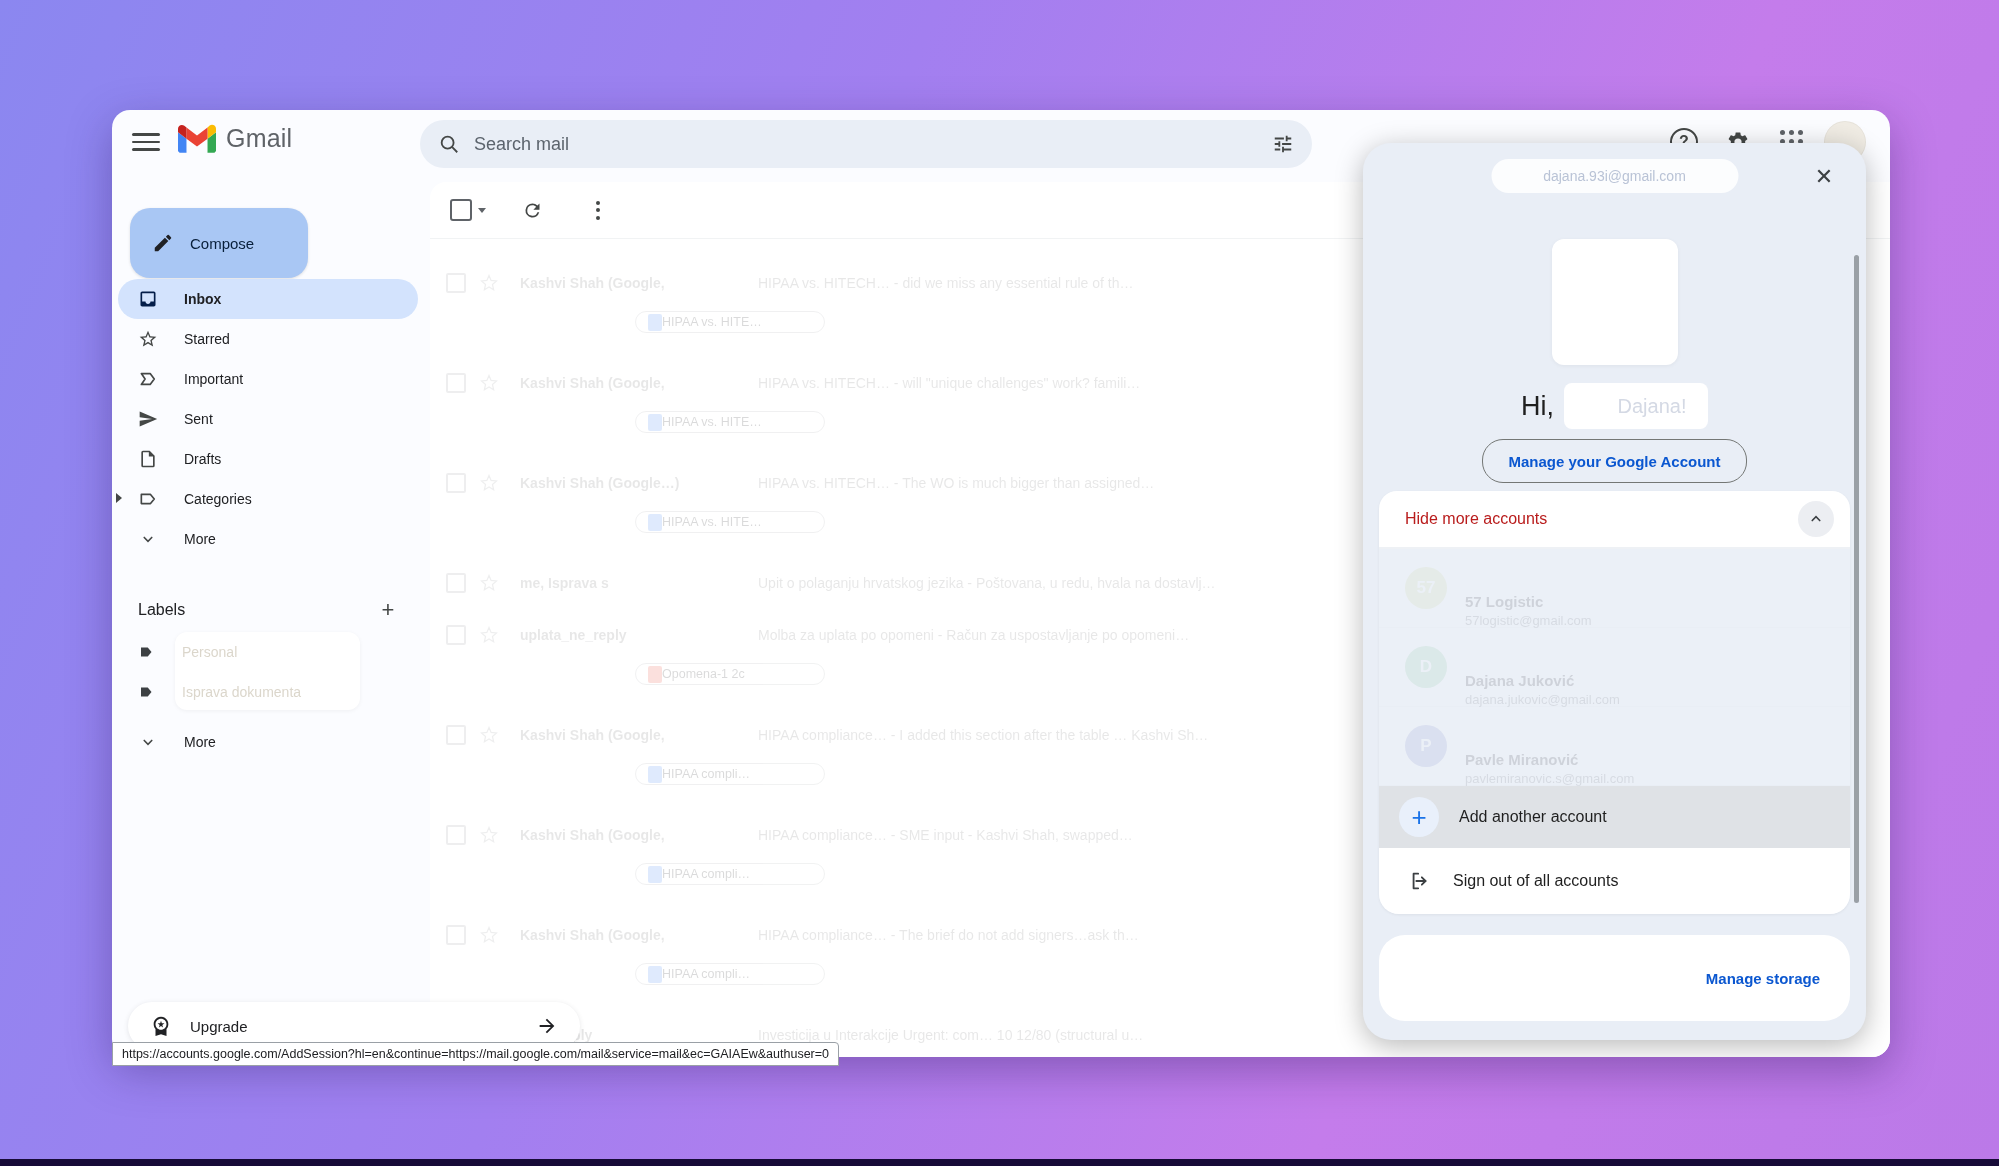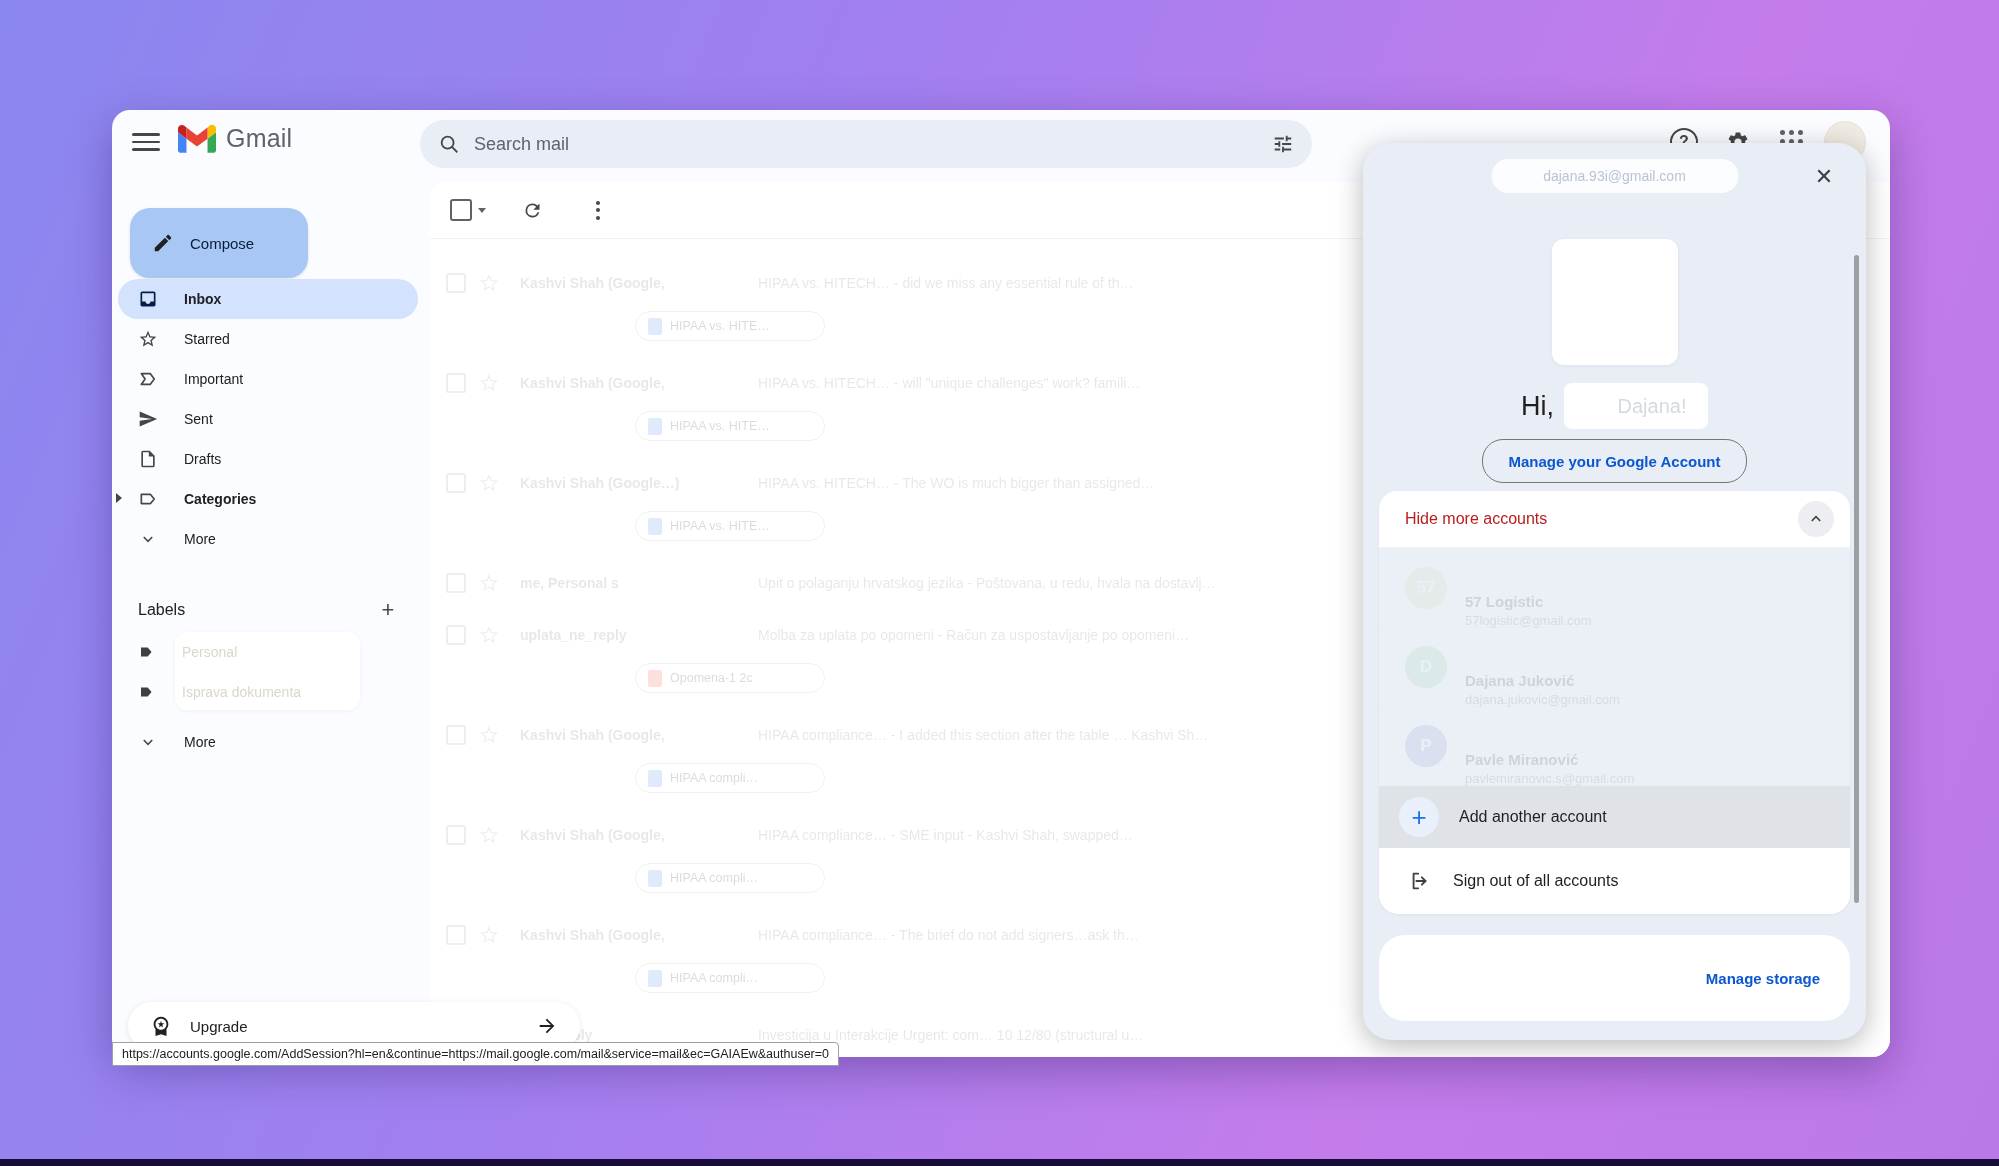--- a/index.html
+++ b/index.html
@@ -29,21 +29,21 @@
   
   .sidebar{position:absolute;left:0;top:64px;width:318px;bottom:0;}
   .compose{position:absolute;left:18px;top:14px;width:178px;height:70px;background:#a9c7f4;border-radius:20px;display:flex;align-items:center;gap:16px;padding-left:22px;box-sizing:border-box;cursor:pointer;box-shadow:0 1px 3px rgba(0,0,0,.12);margin-top:20px;}
   .compose-label{font-size:15px;font-weight:500;color:#081f3a;}
   .nav{position:absolute;left:0;top:105px;width:100%;}
   .nav-item{height:40px;margin:0 12px 0 6px;border-radius:20px;display:flex;align-items:center;gap:26px;padding-left:20px;cursor:pointer;color:#202124;position:relative;}
   .nav-item.selected{background:#d3e3fd;font-weight:700;}
   .nav-item .nicon{width:20px;height:20px;display:flex;align-items:center;justify-content:center;color:#444746;flex:none;}
   .nav-item.selected .nicon{color:#041e49;}
   .nav-label{font-size:14px;}
-  .nav-item.bold .nav-label{font-weight:700;}
+  .nav-item.bold .nav-label{font-weight:400;}
   .expander{position:absolute;left:-2px;top:14px;width:0;height:0;border-left:6px solid #444746;border-top:5px solid transparent;border-bottom:5px solid transparent;}
   .labels-hd{position:absolute;left:26px;top:420px;width:266px;display:flex;align-items:center;justify-content:space-between;}
   .labels-title{font-size:16px;font-weight:500;color:#202124;}
   .plus-btn{width:32px;height:32px;border-radius:50%;display:flex;align-items:center;justify-content:center;font-size:22px;color:#444746;cursor:pointer;}
   .label-rows{position:absolute;left:0;top:458px;width:100%;}
   .label-row{height:40px;display:flex;align-items:center;gap:26px;padding-left:26px;cursor:pointer;}
   .label-row .nicon{color:#3c4043;width:18px;height:18px;}
   .redact-pill{position:absolute;left:63px;top:458px;width:185px;height:78px;background:#fff;border-radius:12px;box-shadow:0 1px 4px rgba(0,0,0,.05);}
   .redact-text{font-size:14px;color:rgba(175,163,140,.45);}
   .labels-more{position:absolute;left:0;top:548px;width:100%;}
@@ -61,21 +61,21 @@
   .maillist{padding-top:22px;}
   .mail-row{position:relative;padding:2px 0 0 8px;cursor:pointer;}
   .mail-row.tall{height:98px;}
   .mail-row.short{height:50px;}
   .row-main{display:flex;align-items:center;height:40px;gap:0;}
   .faint{opacity:.10;}
   .m-check{width:16px;height:16px;border:2px solid #5f6368;border-radius:2px;margin-left:8px;flex:none;}
   .m-ico{width:18px;height:18px;color:#5f6368;margin-left:14px;flex:none;}
   .m-sender{width:238px;margin-left:22px;font-size:14px;font-weight:700;color:#202124;white-space:nowrap;overflow:hidden;flex:none;}
   .m-subject{font-size:14px;color:#202124;white-space:nowrap;overflow:hidden;width:660px;}
-  .row-chip{display:flex;align-items:center;gap:8px;margin:8px 0 0 197px;width:190px;height:30px;border:1px solid rgba(95,99,104,.55);border-radius:15px;padding:0 12px;box-sizing:border-box;}
+  .row-chip{display:flex;align-items:center;margin:8px 0 0 197px;width:190px;height:22px;border:1px solid rgba(95,99,104,.55);border-radius:15px;padding:0 12px;box-sizing:border-box;}
   .chipdoc{width:14px;height:17px;border-radius:2px;flex:none;}
   .chipdoc.blue{background:#4285f4;}
   .chipdoc.red{background:#ea4335;}
   .chip-label{font-size:12.5px;color:#202124;white-space:nowrap;overflow:hidden;}
   .chipwrap{opacity:.16;}
   
   .acct-panel{position:absolute;right:24px;top:33px;width:503px;height:897px;background:#e9eef6;border-radius:28px;box-shadow:0 6px 28px rgba(0,0,0,.28);z-index:20;}
   .close-x{position:absolute;right:26px;top:18px;width:32px;height:32px;display:flex;align-items:center;justify-content:center;font-size:22px;color:#3c4043;cursor:pointer;}
   .email-pill{position:absolute;left:50%;transform:translateX(-50%);top:16px;min-width:215px;height:34px;background:rgba(255,255,255,.85);border-radius:17px;display:flex;align-items:center;justify-content:center;padding:0 16px;}
   .email-pill span{font-size:14px;color:#b9c3d6;}
@@ -352,21 +352,21 @@
         </div>
 
         <div class="mail-row short">
           <div class="row-main faint">
             <span class="m-check"></span>
             <span class="m-ico">
                 <svg width="18" height="18" viewBox="0 0 24 24" fill="none" stroke="currentColor" stroke-width="1.6">
                   <path d="M12 17.3l-6.2 3.7 1.6-7L2 9.2l7.2-.6L12 2l2.8 6.6 7.2.6-5.4 4.8 1.6 7z"></path>
                 </svg>
               </span>
-            <span class="m-sender">me, Personal s</span>
+            <span class="m-sender">me, Isprava s</span>
             <span class="m-subject">Upit o polaganju hrvatskog jezika - Poštovana, u redu, hvala na dostavlj…</span>
           </div>
         </div>
 
         <div class="mail-row tall">
           <div class="row-main faint">
             <span class="m-check"></span>
             <span class="m-ico">
                 <svg width="18" height="18" viewBox="0 0 24 24" fill="none" stroke="currentColor" stroke-width="1.6">
                   <path d="M12 17.3l-6.2 3.7 1.6-7L2 9.2l7.2-.6L12 2l2.8 6.6 7.2.6-5.4 4.8 1.6 7z"></path>

